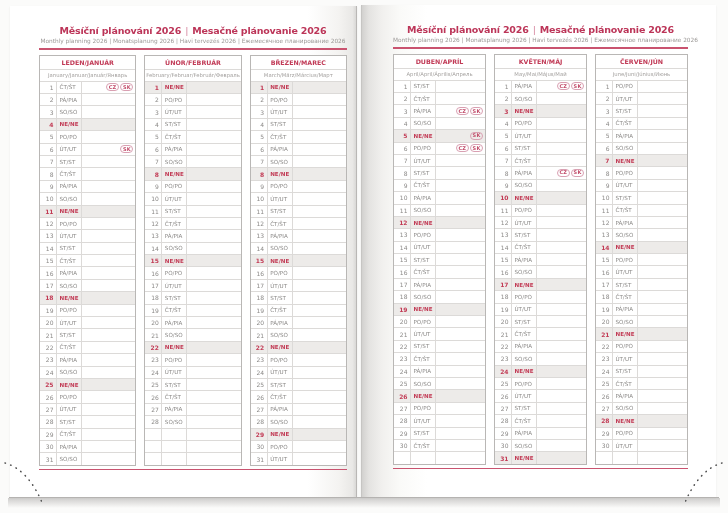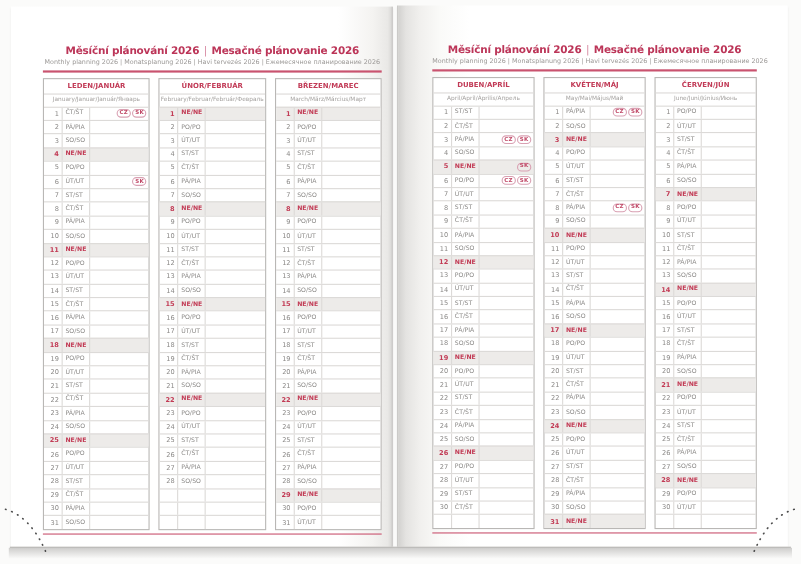--- a/index.html
+++ b/index.html
@@ -8,21 +8,21 @@
   .stage { position:relative; width:728px; height:513px; }
 
   .page { position:absolute; background:#fff; }
   .page-left  { left:10px; top:6px; width:347px; height:491px;
                 background:linear-gradient(to right,#ffffff 0%,#ffffff 86%,#f4f3f1 95%,#e9e8e6 99%,#d9d8d6 100%);
                 box-shadow:0 1px 2px rgba(0,0,0,.07); border-right:1px solid #b9b7b5; }
   .page-right { left:361px; top:5px; width:355px; height:492px;
                 background:linear-gradient(to right,#d2d1cf 0px,#e4e3e1 7px,#f1f0ee 20px,#fafaf8 38px,#ffffff 65px);
                 box-shadow:0 1px 2px rgba(0,0,0,.07); border-left:1px solid #c6c5c3; }
 
-  .content { position:absolute; top:16px; }
+  .content { position:absolute; top:0; }
   .page-left  .content { left:29px; right:9px; }
   .page-right .content { left:31px; right:28px; }
 
   .title { margin-top:19px; text-align:center; font-size:9.5px; font-weight:bold;
            color:#bc3558; letter-spacing:-0.2px; white-space:nowrap; }
   .title .sep { color:#d687a0; font-weight:normal; padding:0 1px; }
   .subtitle { margin-top:2px; text-align:center; font-size:5.8px; color:#9b9896; white-space:nowrap; }
   .toprule { margin-top:4px; height:1.6px; background:#c9536f; }
 
   .months { display:flex; gap:8px; margin-top:5px; }

